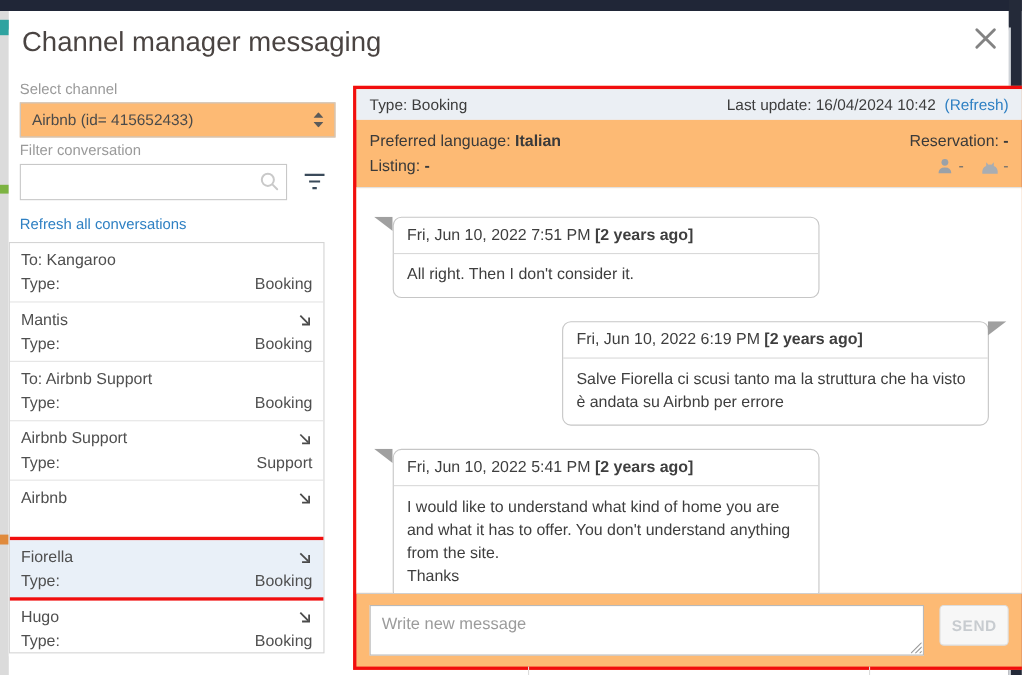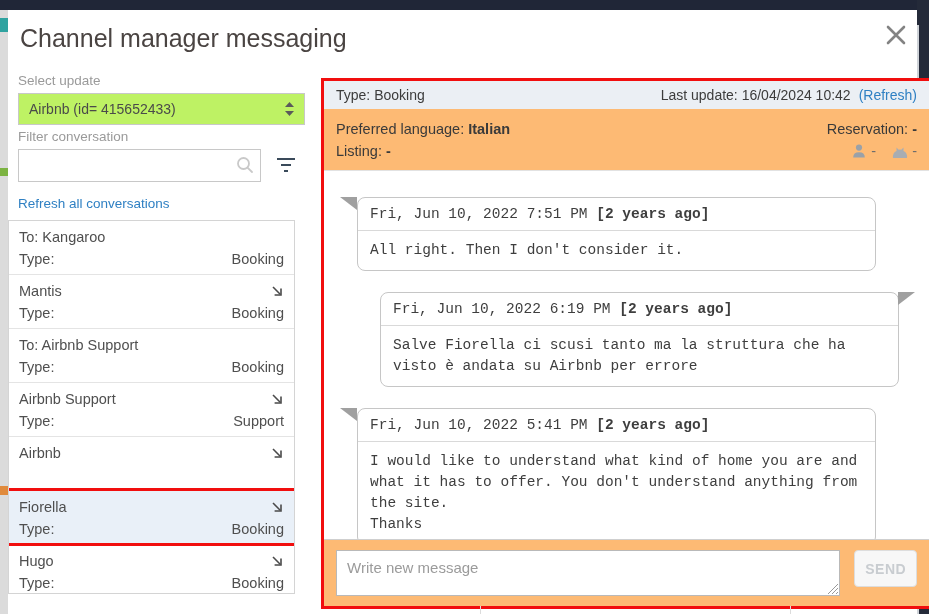--- a/index.html
+++ b/index.html
@@ -21,21 +21,21 @@
 
   
   .modal { position:absolute; left:8px; top:10px; width:909px; height:604px; background:#fff;border-radius:18px; }
   .modal-title { position:absolute; left:12px; top:14px; font-size:25px; color:#4a4442; }
   .close-btn { position:absolute; right:8px; top:12px; width:26px; height:26px; cursor:pointer; }
 
   
   .fld-label { position:absolute; left:10px; font-size:13.5px; color:#9a9a9a; }
   .lbl-channel { top:63px; } .lbl-filter { top:119px; }
   .channel-select { position:absolute; left:10px; top:83px; width:287px; height:32px;
-    border:1px solid #c8c8c8; background:#bef264; display:flex; align-items:center;
+    border:1px solid #c8c8c8; background:#fdba74; display:flex; align-items:center;
     padding:0 10px; font-size:14px; color:#4a4a4a; cursor:pointer; }
   .channel-select .grow { flex:1; }
   .filter-wrap { position:absolute; left:10px; top:139px; width:243px; height:33px; }
   .filter-input { width:100%; height:100%; border:1px solid #c8c8c8; padding:0 30px 0 10px;
     font-size:14px; color:#4a4a4a; outline:none; font-family:inherit; }
   .search-ico { position:absolute; right:7px; top:7px; }
   .filter-ico { position:absolute; left:268px; top:146px; cursor:pointer; }
   .refresh-link { position:absolute; left:10px; top:186px; font-size:13.5px; color:#2f80c3;
     text-decoration:none; cursor:pointer; }
 
@@ -62,21 +62,21 @@
     border-bottom:1px solid #e2e2e2; font-size:14.5px; color:#3a3a3a; flex:none; }
   .panel-info .l div, .panel-info .r div { line-height:22px; }
   .panel-info .r { text-align:right; }
   .icon-pair { display:flex; justify-content:flex-end; align-items:center; gap:4px; color:#6d6d6d; }
   .icon-pair svg { margin-left:10px; }
 
   .messages { flex:1; padding:26px 14px 8px 16px; overflow:hidden; background:#fff; }
   .msg-row { position:relative; display:flex; margin-bottom:21px; }
   .msg-row.right { justify-content:flex-end; padding-right:16px; }
   .msg-row.left  { padding-left:17px; }
-  .bubble { width:519px; border:1px solid #c6c6c6; border-radius:8px; background:#fff;font-family:Liberation Mono, monospace; }
+  .bubble { width:388px; border:1px solid #c6c6c6; border-radius:8px; background:#fff; }
   .bubble-head { padding:6px 12px; border-bottom:1px solid #d9d9d9; font-size:14.5px;
     color:#3e3e3e; line-height:20px; }
   .bubble-head b { font-weight:bold; }
   .bubble-body { padding:9px 12px; font-size:14.5px; color:#3e3e3e; line-height:21px;
     white-space:pre-line; }
   .ptr { position:absolute; top:0; }
   .msg-row.left  .ptr { left:0; }
   .msg-row.right .ptr { right:0; }
 
   .composer { flex:none; border-top:1px solid #cfcfcf; padding:10px 12px; display:flex;
@@ -114,21 +114,21 @@
   <div class="modal">
 
     <div class="modal-title">Channel manager messaging</div>
 
     <div class="close-btn">
       <svg width="26" height="26" viewBox="0 0 26 26">
         <path d="M5 5 L21 21 M21 5 L5 21" stroke="#838383" stroke-width="2.6" fill="none" stroke-linecap="round"></path>
       </svg>
     </div>
 
-    <div class="fld-label lbl-channel">Select update</div>
+    <div class="fld-label lbl-channel">Select channel</div>
     <div class="channel-select">
       <span class="grow">Airbnb (id= 415652433)</span>
       <svg width="9" height="14" viewBox="0 0 9 14">
         <path d="M4.5 0 L9 5 L0 5 Z" fill="#5a5a5a"></path>
         <path d="M4.5 14 L9 9 L0 9 Z" fill="#5a5a5a"></path>
       </svg>
     </div>
 
     <div class="fld-label lbl-filter">Filter conversation</div>
     <div class="filter-wrap">

